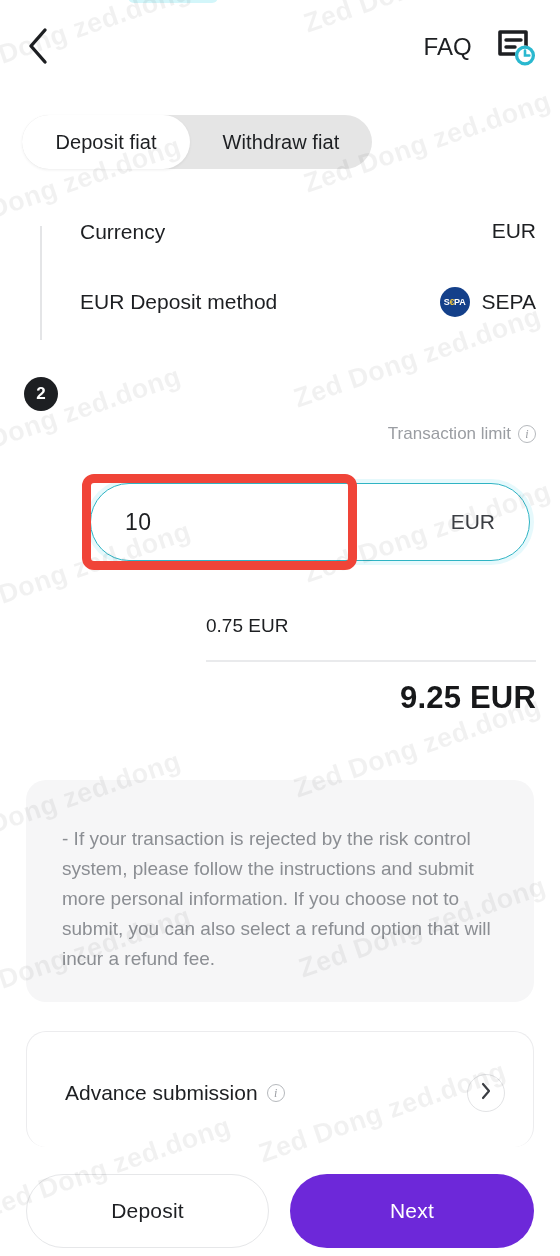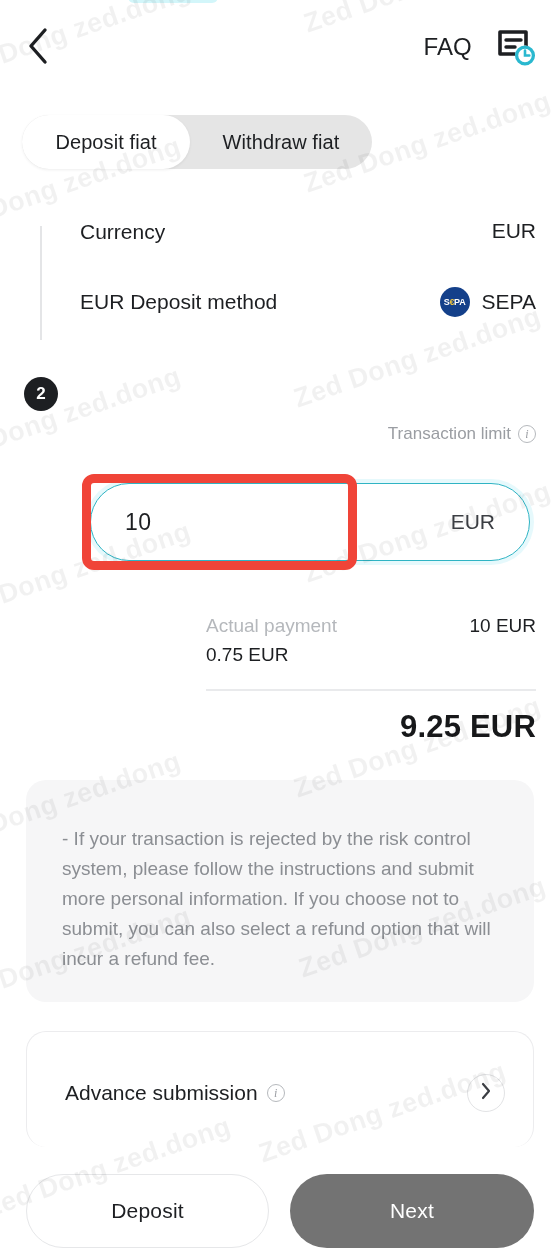--- a/index.html
+++ b/index.html
@@ -362,21 +362,21 @@
     top: 1174px;
     width: 243px;
     background: #ffffff;
     border: 1.5px solid #e6e7e9;
     color: #1d1f22;
   }
   .btn-next {
     left: 290px;
     top: 1174px;
     width: 244px;
-    background: #737373;
+    background: #6d28d9;
     color: #ffffff;
   }
 </style>
 </head>
 <body>
 
 <div class="header">
   <div class="top-sliver"></div>
 
   <div class="back-btn">
@@ -438,24 +438,20 @@
   <span class="info-circle">i</span>
 </div>
 
 <div class="amount-field">
   <span class="amount-value">10</span>
   <span class="amount-cur">EUR</span>
 </div>
 <div class="redbox"></div>
 
 <div class="fee-block">
-  <div class="fee-row">
-    <span class="fee-label">Actual payment</span>
-    <span class="fee-amount">10 EUR</span>
-  </div>
   <div class="fee-row">
     <span class="fee-amount">0.75 EUR</span>
   </div>
   <div class="fee-divider"></div>
   <div class="fee-total">9.25 EUR</div>
 </div>
 
 <div class="notice">
   <p>- If your transaction is rejected by the risk control system, please follow the instructions and submit more personal information. If you choose not to submit, you can also select a refund option that will incur a refund fee.</p>
 </div>

